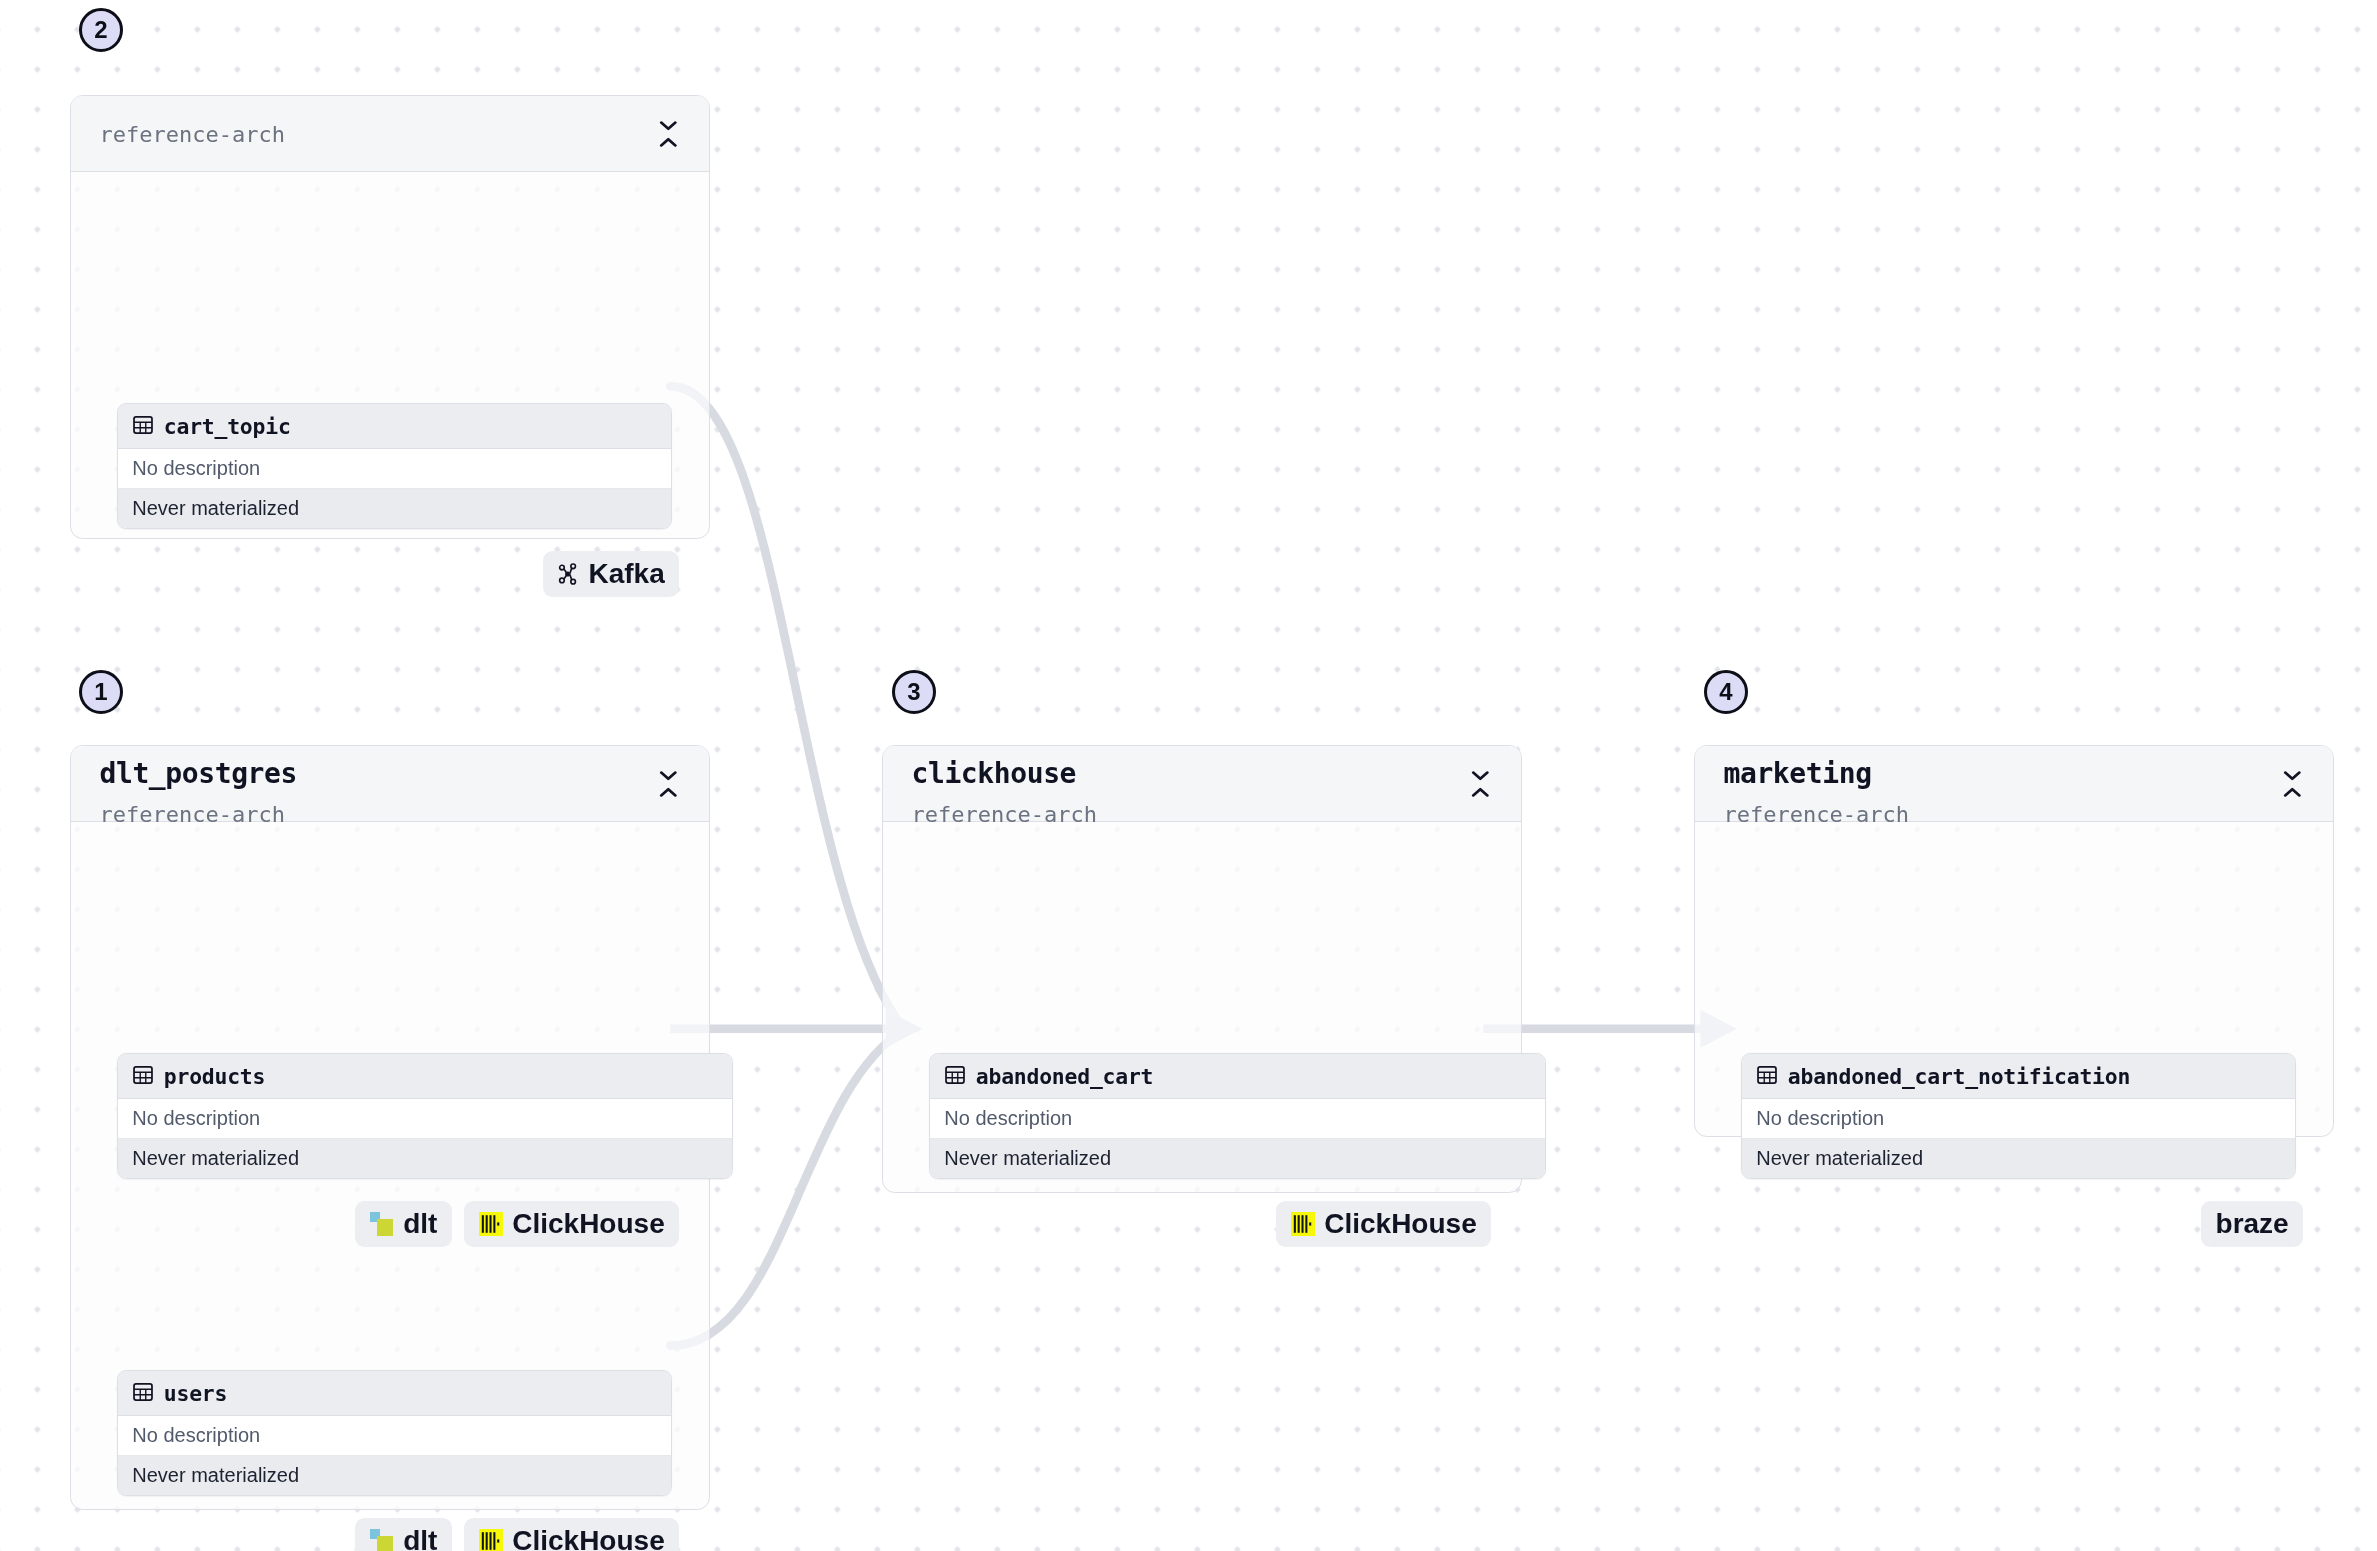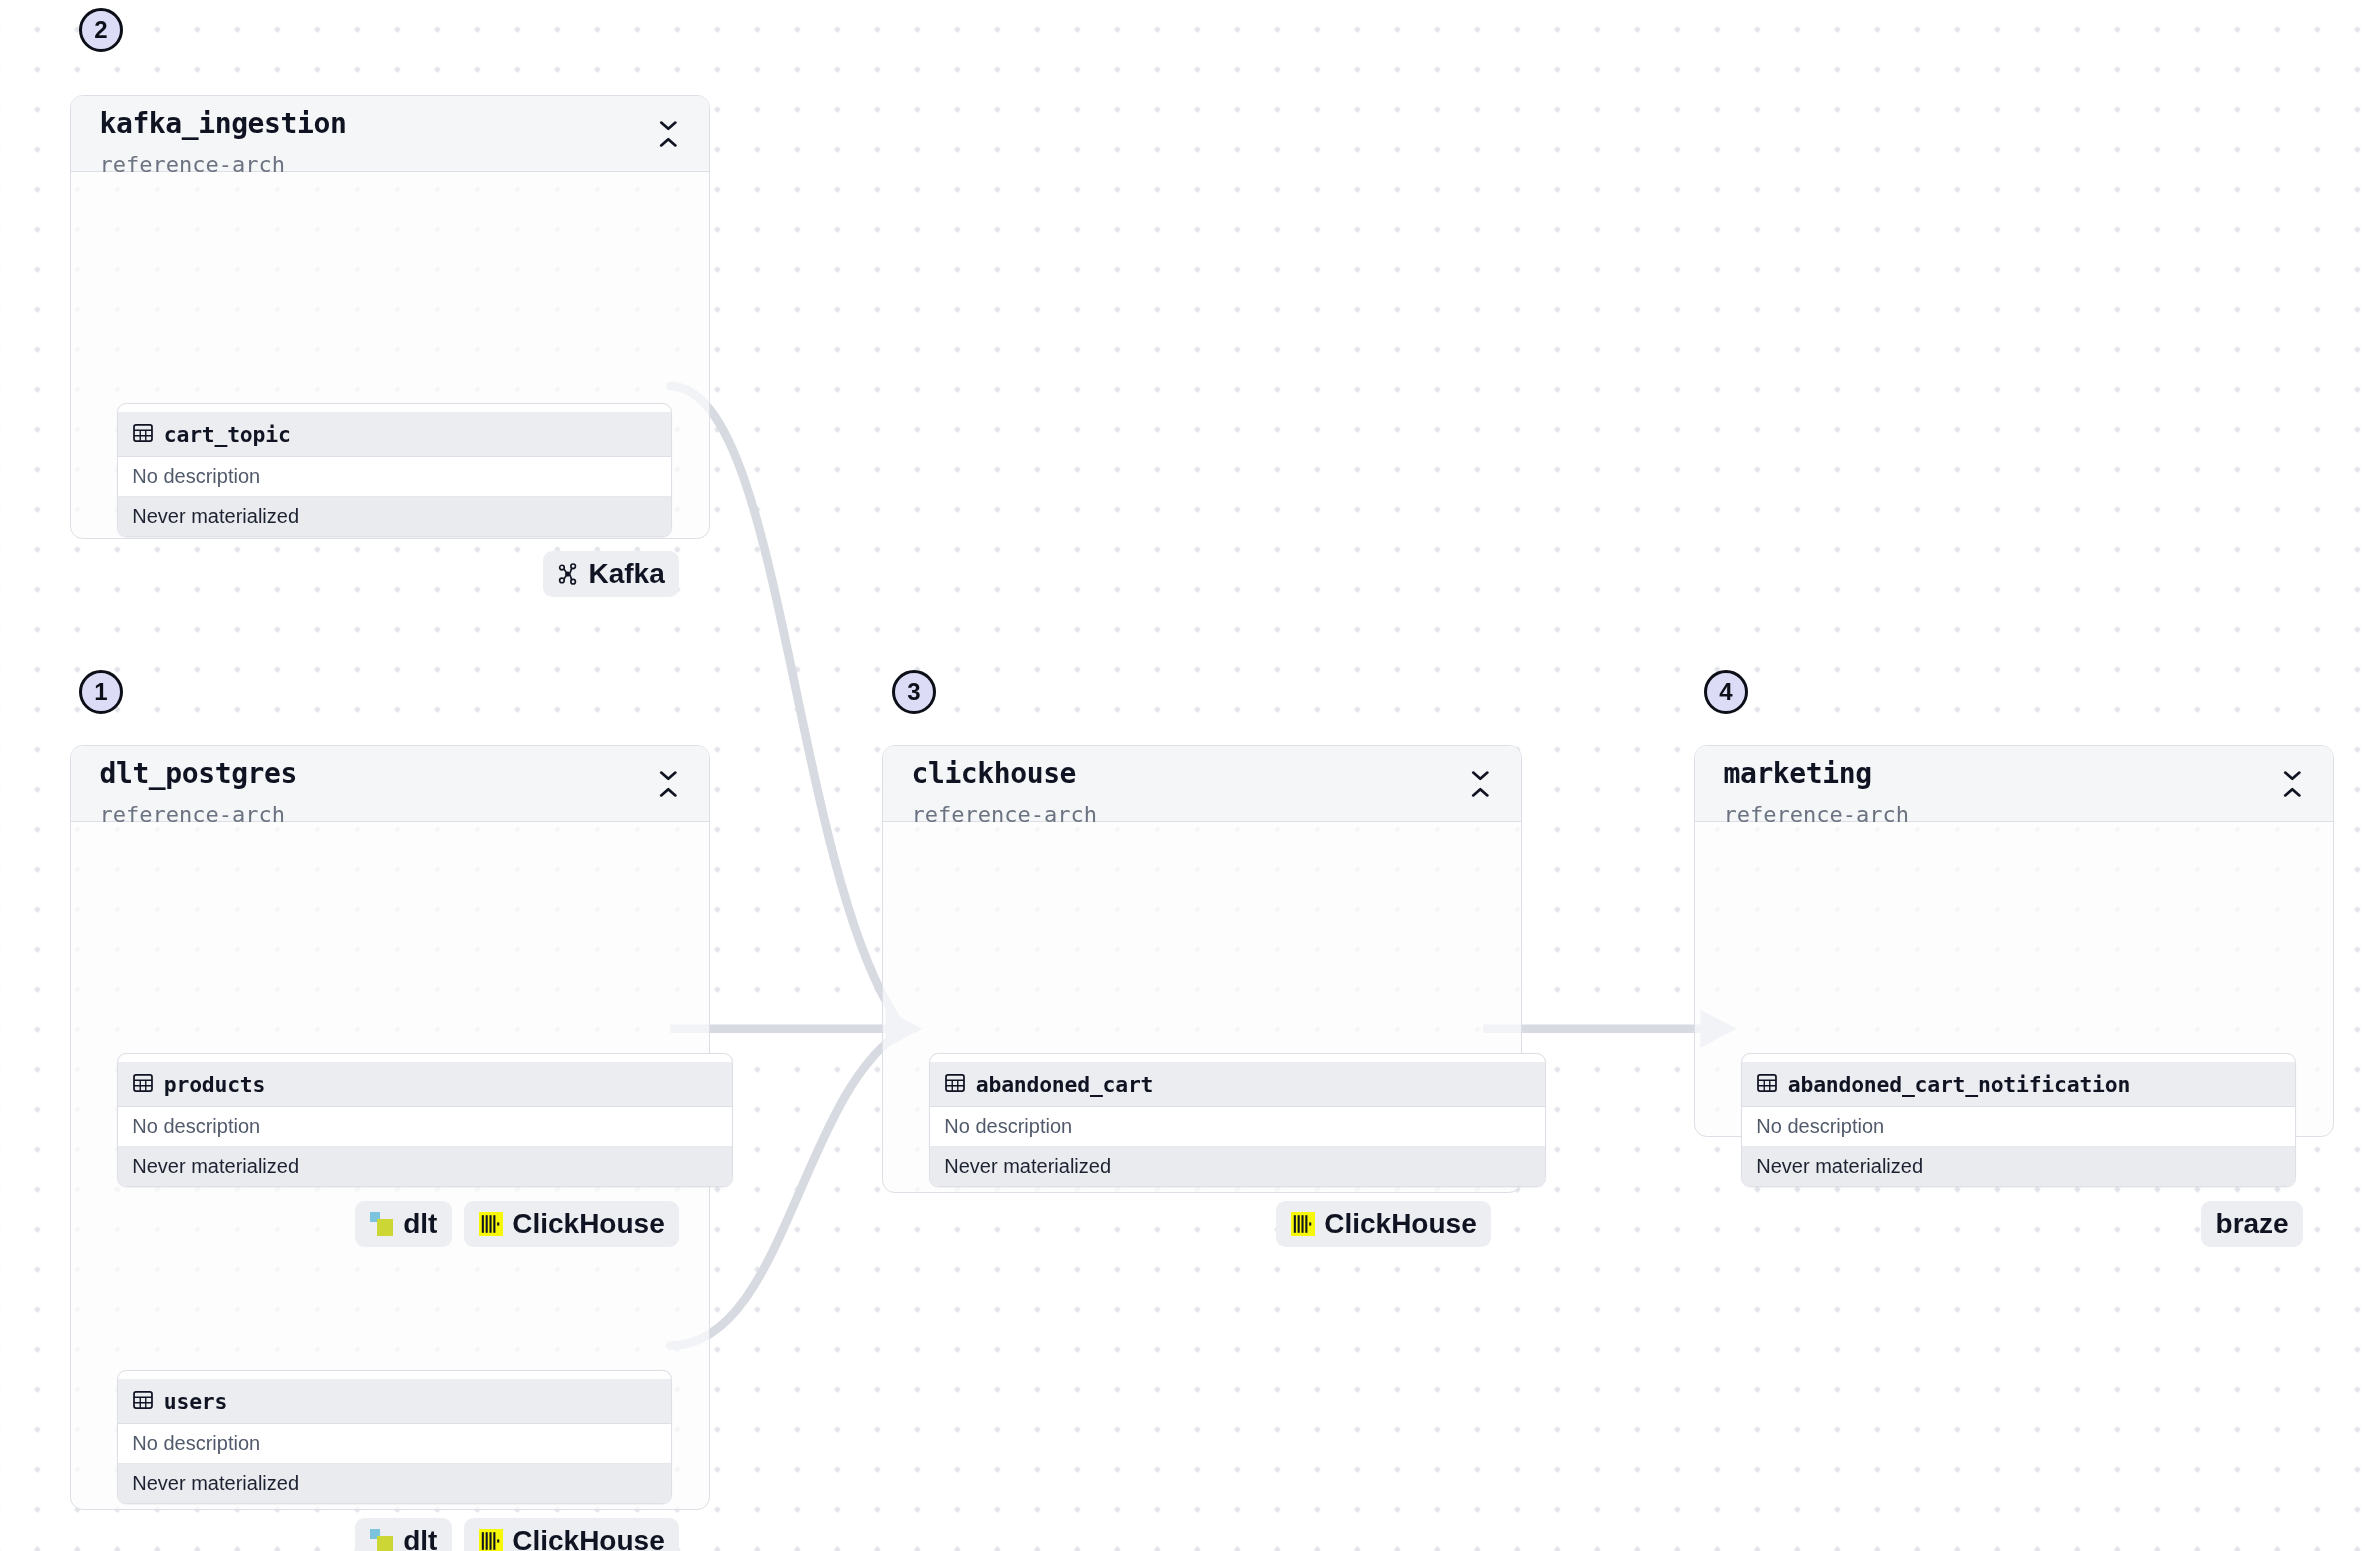--- a/index.html
+++ b/index.html
@@ -117,21 +117,20 @@
     box-shadow: 0 0.8px 1.6px rgba(16, 19, 34, 0.05);
     z-index: 10;
   }
   .tn-header {
     display: flex;
     align-items: center;
     gap: 9.5px;
     padding: 9.5px 14.3px;
     background: #ebedf1;
     border-bottom: 0.8px solid #dcdfe5;
-    margin-top: 8px;
   }
   .tn-title {
     font-family: "DejaVu Sans Mono", "Liberation Mono", monospace;
     font-size: 21.4px;
     font-weight: 700;
     color: #101322;
     letter-spacing: -0.2px;
     white-space: nowrap;
   }
   .tn-desc {
@@ -205,21 +204,20 @@
     <path d="M 1118 1274 L 1164 1298 L 1118 1322 z" fill="#d7dae0"></path>
 
     <path d="M 1872 1298 L 2148 1298" fill="none" stroke="#d7dae0" stroke-width="11"></path>
     <path d="M 2146 1274 L 2192 1298 L 2146 1322 z" fill="#d7dae0"></path>
   </svg>
 
   <div class="step-badge" style="left:79px; top:8px;">2</div>
 
   <div class="group-card" style="left:70px; top:95px; width:640px; height:444px;">
     <div class="group-header">
-      <div class="group-title">kafka_ingestion</div>
       <div class="group-subtitle">reference-arch</div>
       <div class="collapse-btn">
         <svg width="20.6" height="11" viewBox="0 0 26 14">
           <path d="M4 2 L13 10 L22 2" fill="none" stroke="#101322" stroke-width="3.4" stroke-linecap="round" stroke-linejoin="round"></path>
         </svg>
         <svg width="20.6" height="11" viewBox="0 0 26 14">
           <path d="M4 12 L13 4 L22 12" fill="none" stroke="#101322" stroke-width="3.4" stroke-linecap="round" stroke-linejoin="round"></path>
         </svg>
       </div>
     </div>

